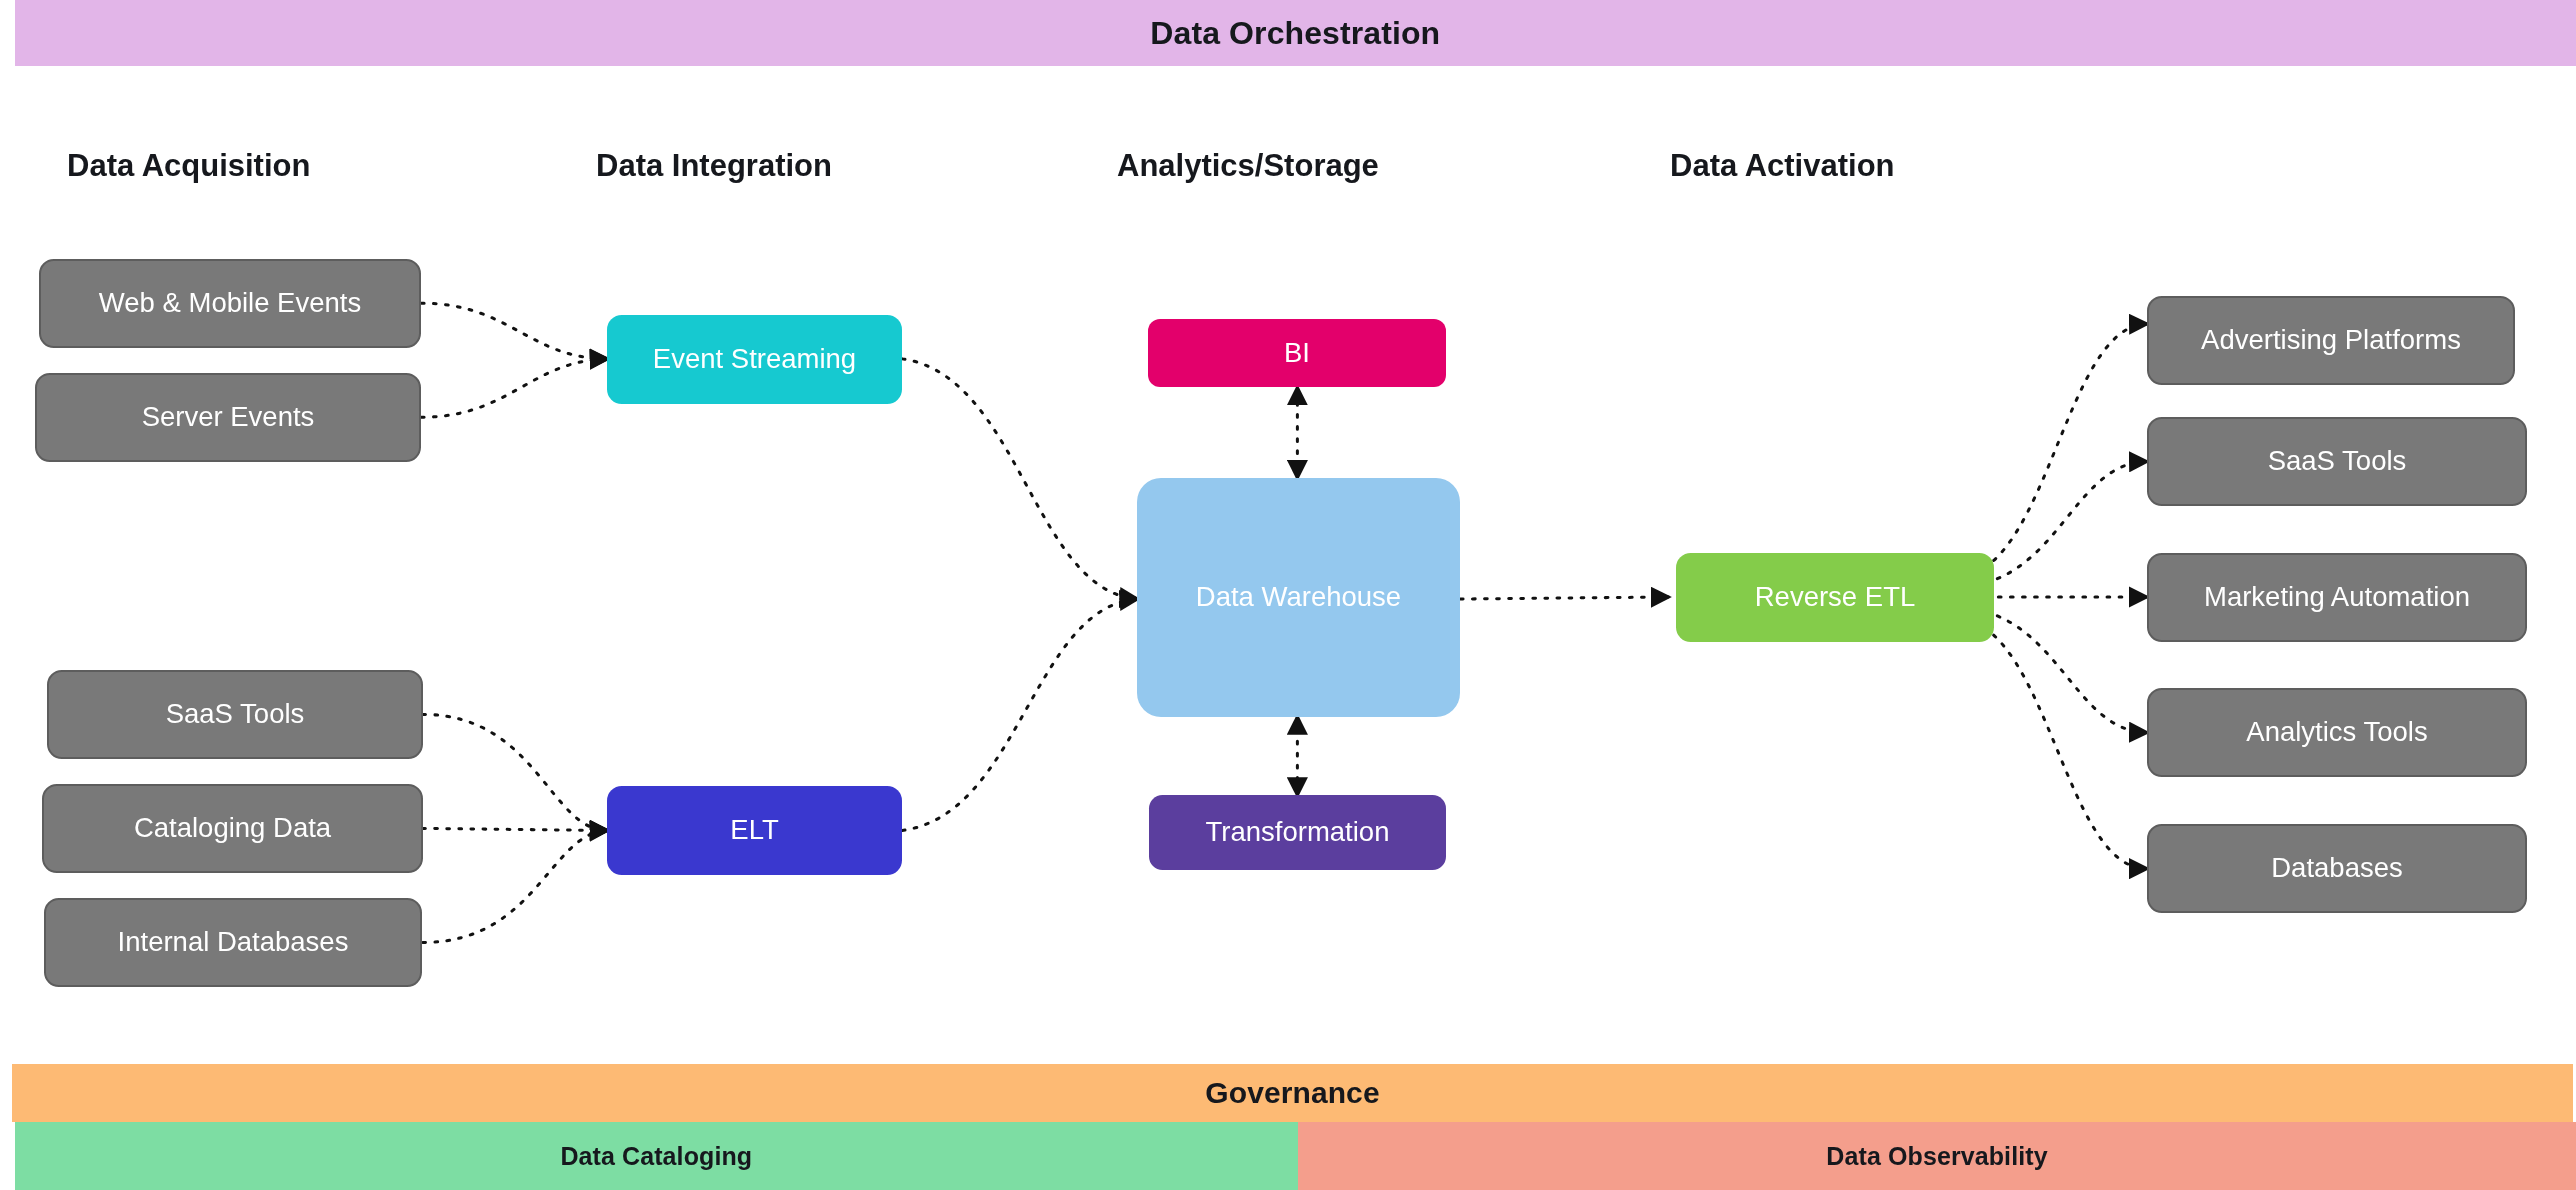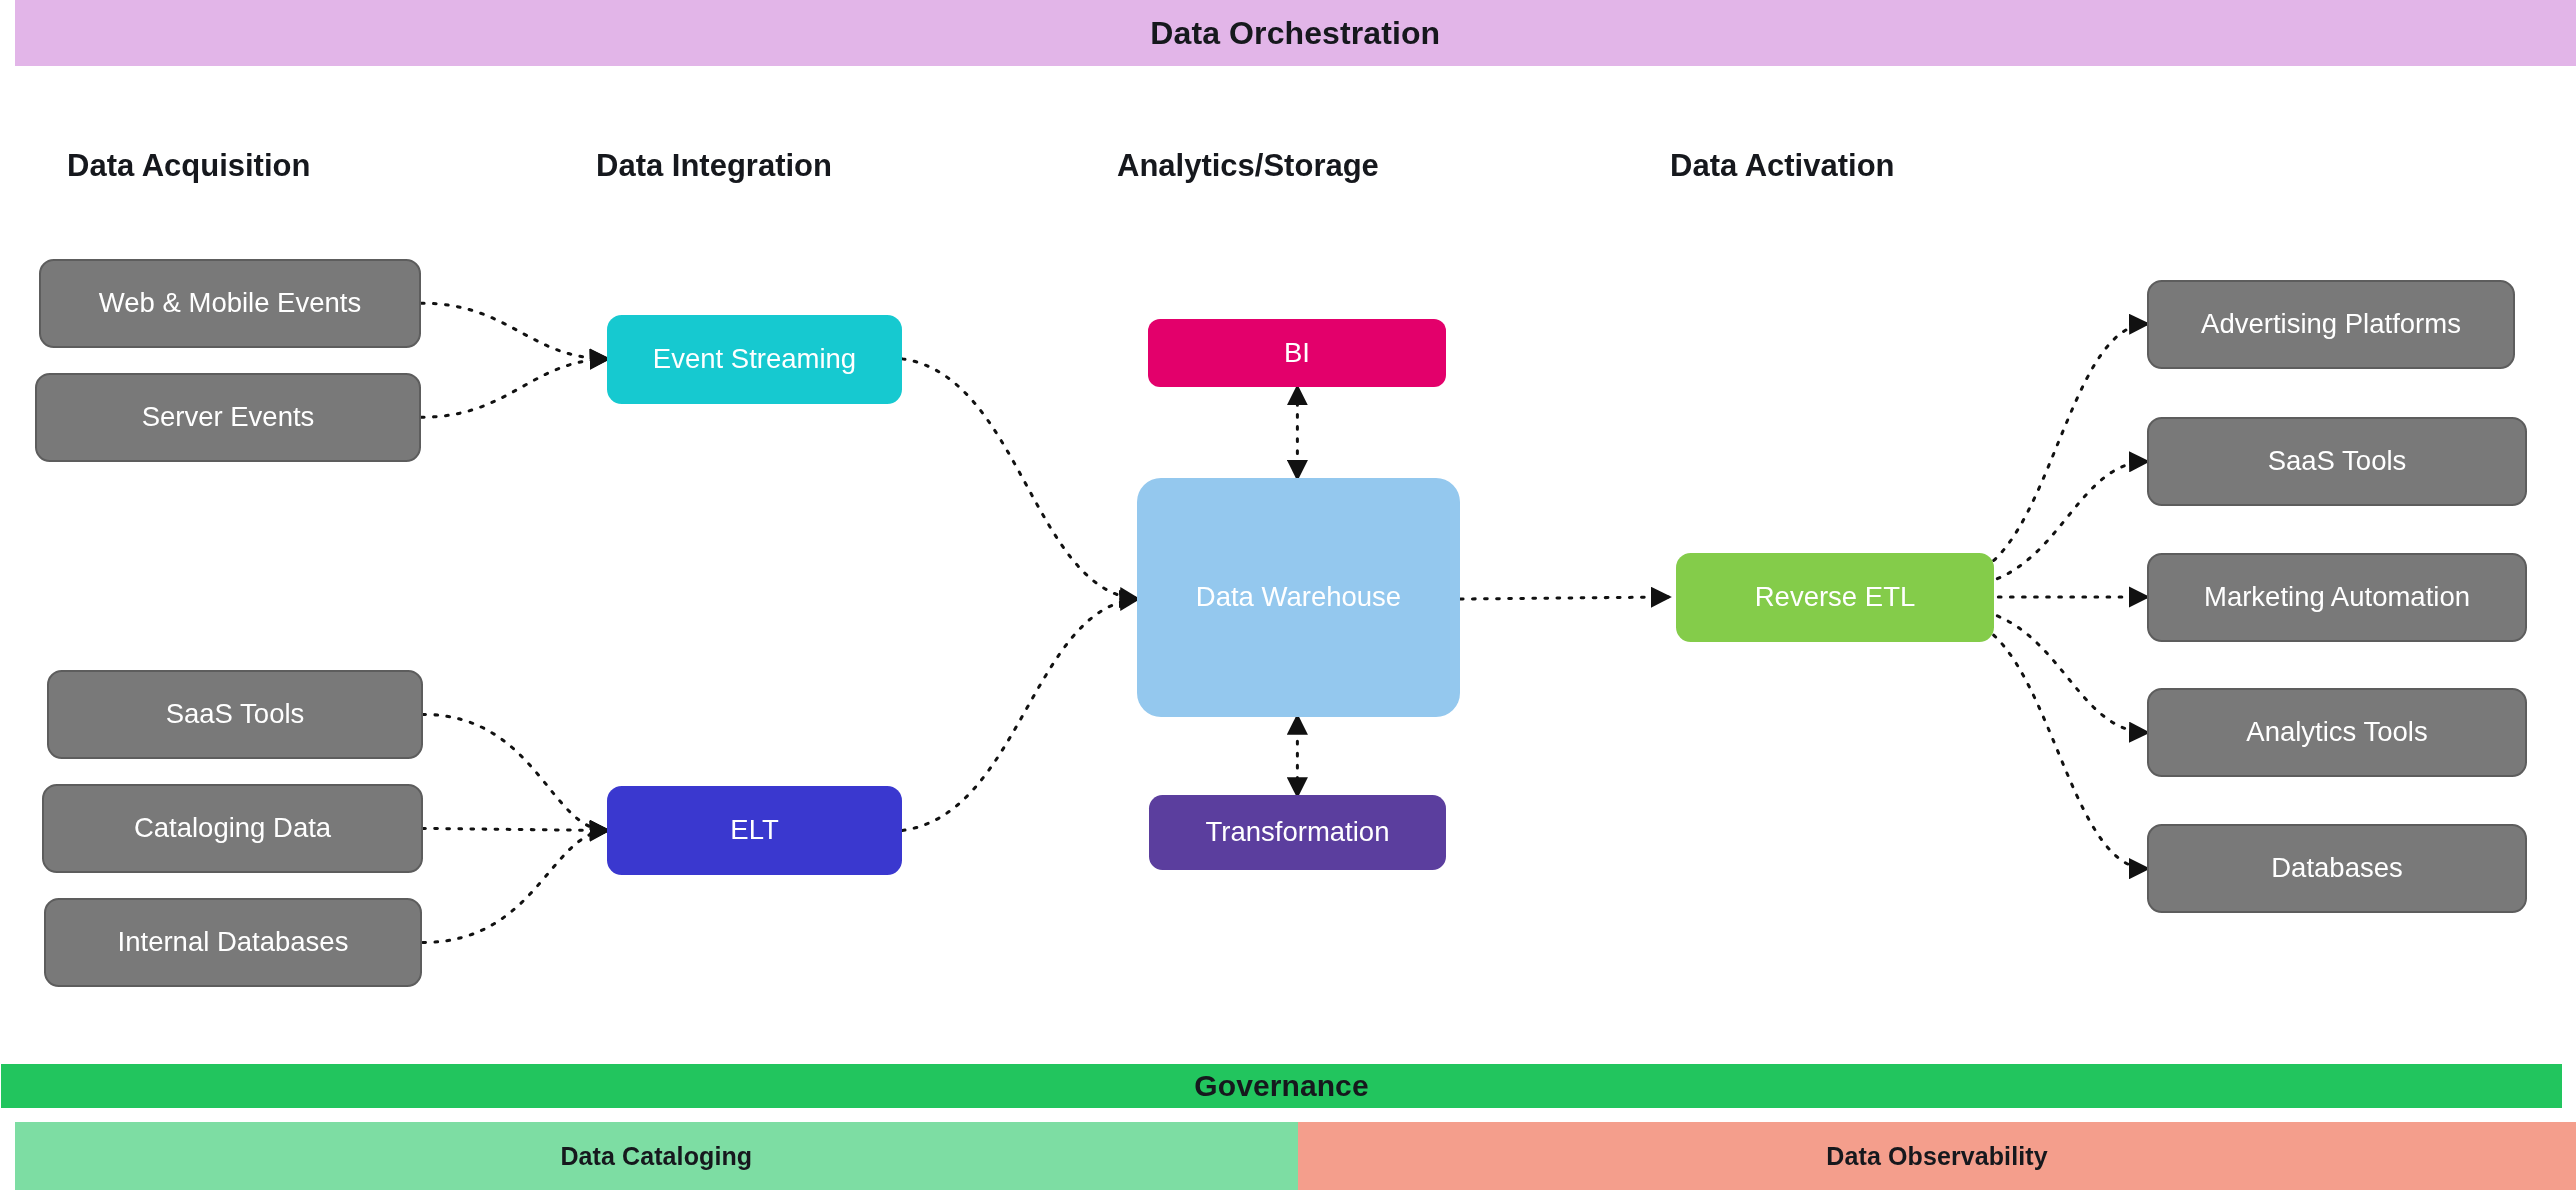--- a/index.html
+++ b/index.html
@@ -31,23 +31,23 @@
     color: #16181d;
     letter-spacing: 0.1px;
   }
   #orchestration-banner {
     left: 14.8px; top: 0px;
     width: 2561px; height: 66px;
     background: #e2b5e8;
     font-size: 32px;
   }
   #governance-banner {
-    left: 1px; top: 1064px;
-    width: 2561px; height: 44px;
-    background: #22c55e;
+    left: 12px; top: 1064px;
+    width: 2561px; height: 58px;
+    background: #fdba74;
     font-size: 30px;
   }
   #cataloging-banner {
     left: 14.8px; top: 1122px;
     width: 1283px; height: 68px;
     background: #7ddda3;
     font-size: 25px;
   }
   #observability-banner {
     left: 1298px; top: 1122px;
@@ -185,21 +185,21 @@
     <span>Data Warehouse</span>
   </div>
   <div class="node" style="left:1149px; top:795px; width:297px; height:75px; background:#5b3e9e; border-radius:13.4px;">
     <span>Transformation</span>
   </div>
 
   <div class="node" style="left:1676px; top:553px; width:318px; height:89px; background:#84cc4a;">
     <span>Reverse ETL</span>
   </div>
 
-  <div class="node gray" style="left:2147px; top:280px; width:368px; height:89px;">
+  <div class="node gray" style="left:2147px; top:296px; width:368px; height:89px;">
     <span>Advertising Platforms</span>
   </div>
   <div class="node gray" style="left:2147px; top:417px; width:380px; height:89px;">
     <span>SaaS Tools</span>
   </div>
   <div class="node gray" style="left:2147px; top:688px; width:380px; height:89px;">
     <span>Analytics Tools</span>
   </div>
   <div class="node gray" style="left:2147px; top:553px; width:380px; height:89px;">
     <span>Marketing Automation</span>

